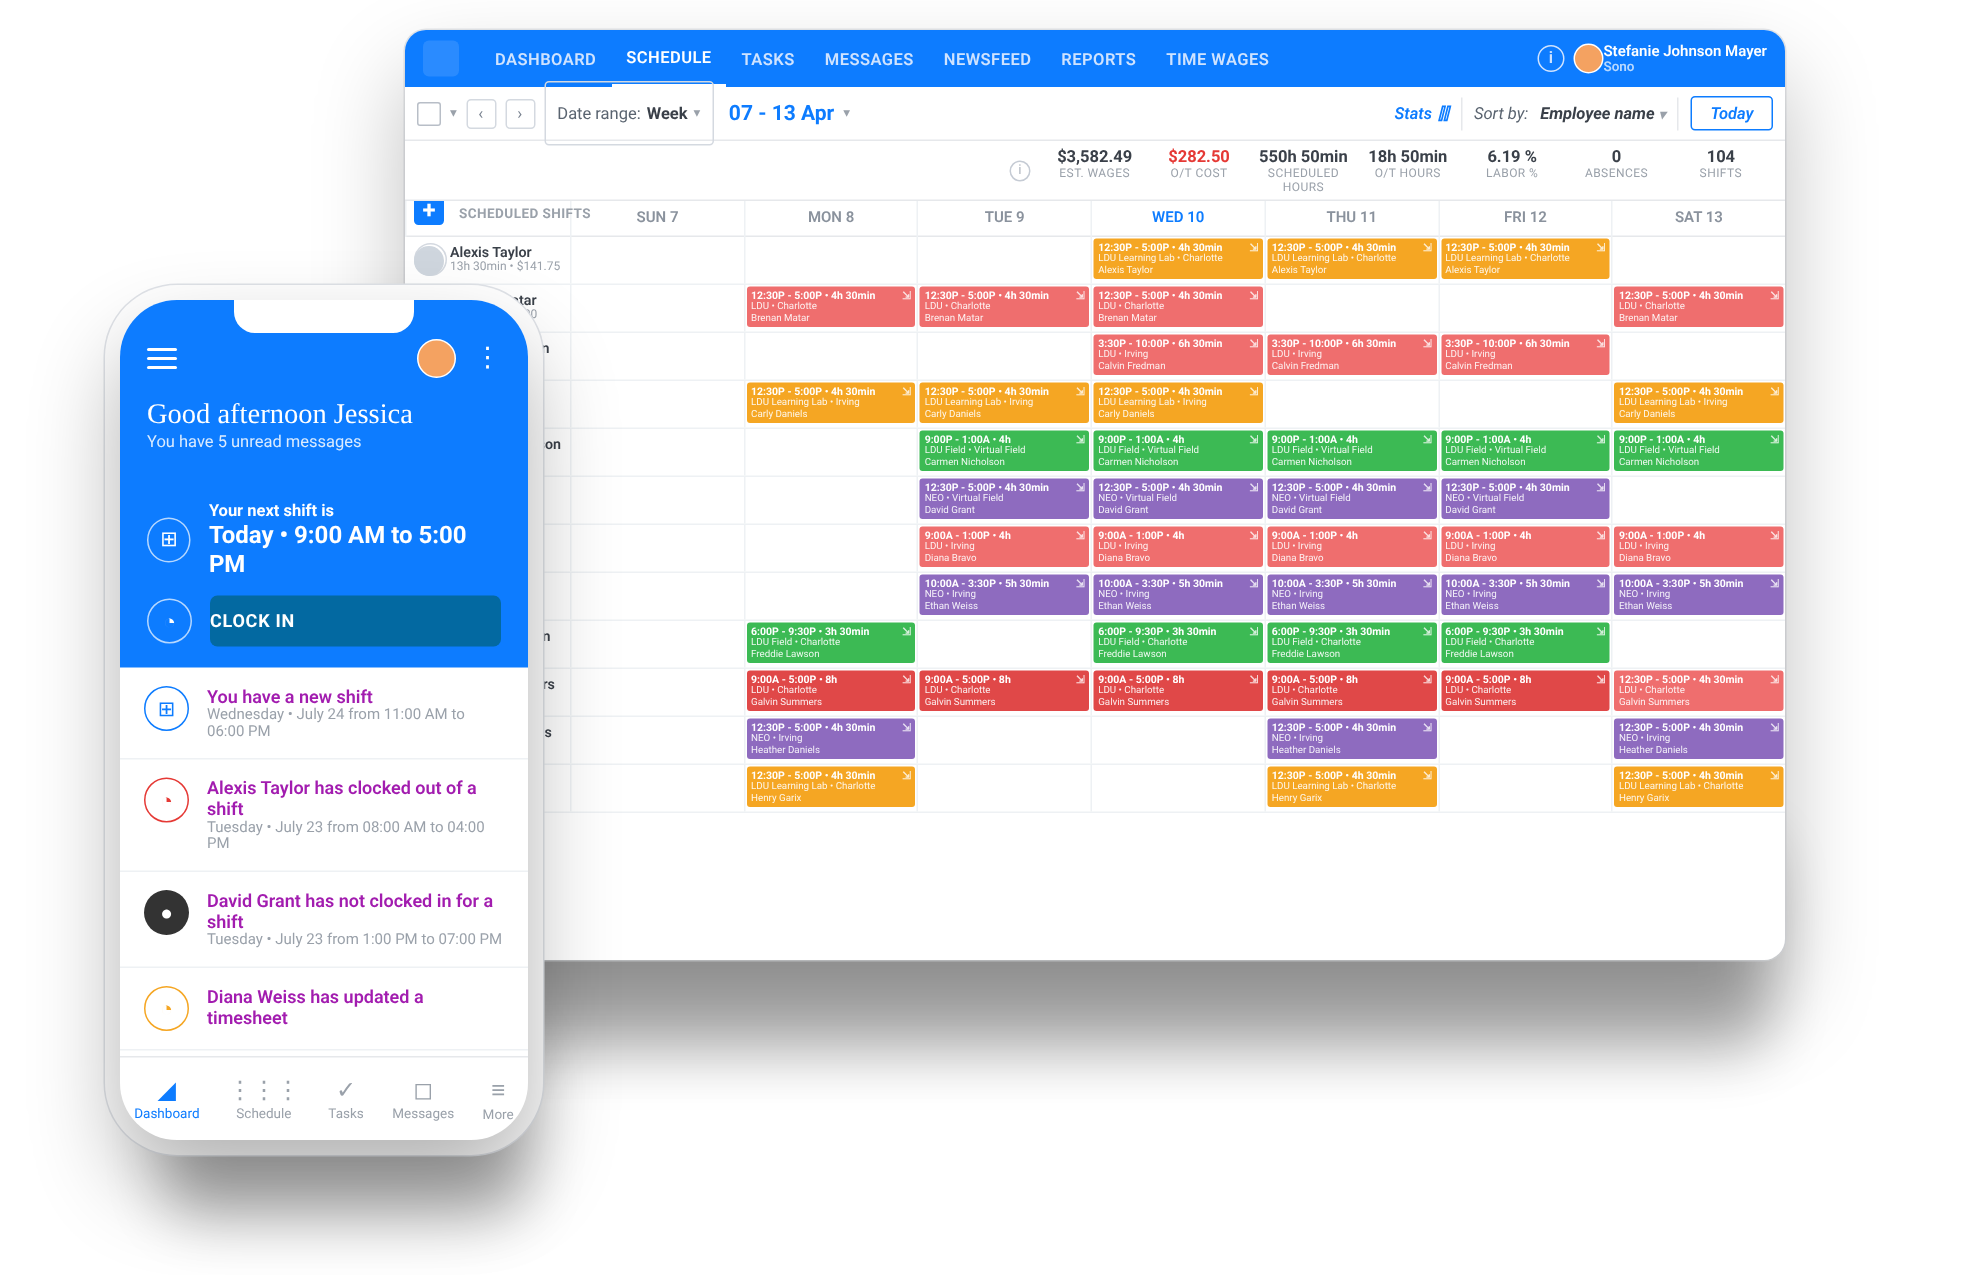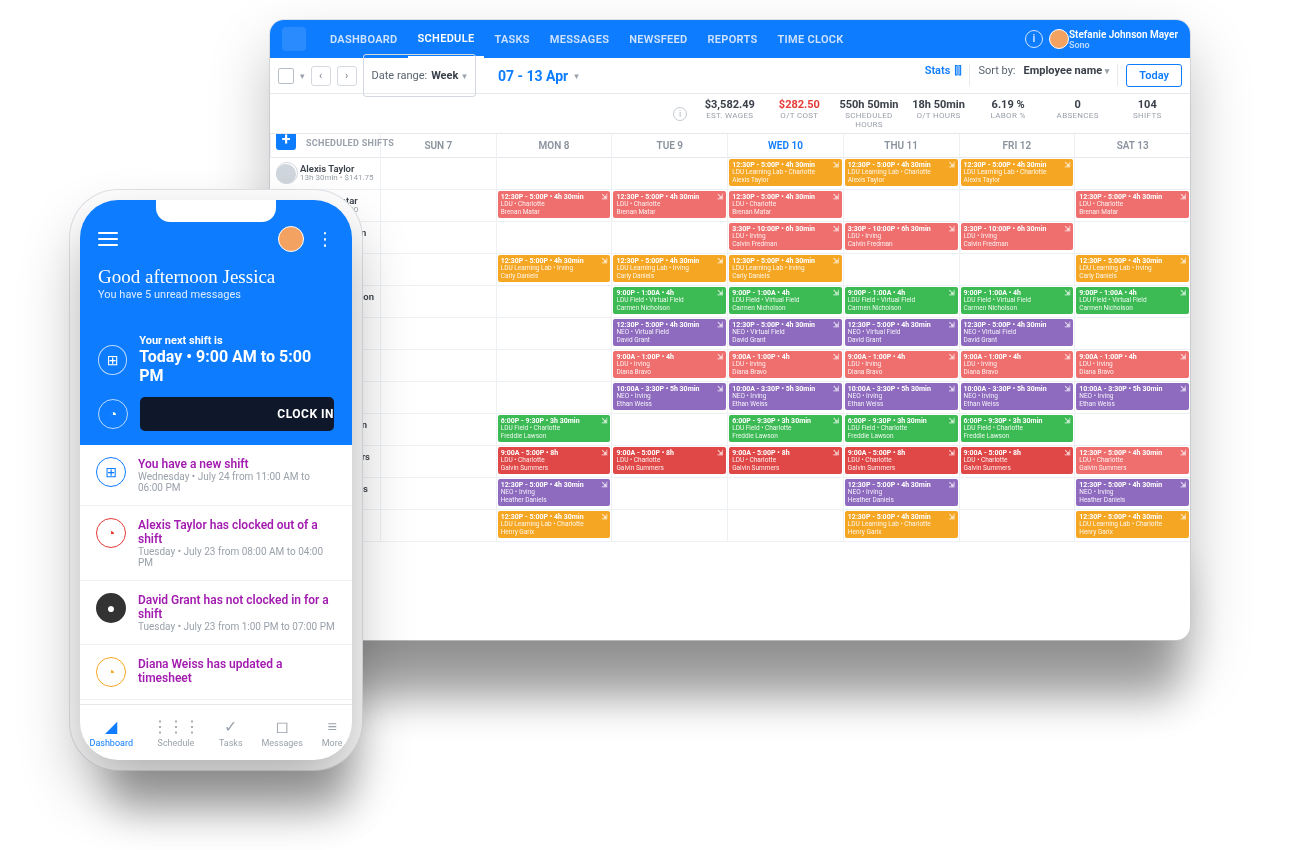--- a/index.html
+++ b/index.html
@@ -22,22 +22,22 @@
   .nav-user { display:flex; align-items:center; gap:0; color:#fff; font-size:10px; }
   .avatar-mini { width:20px; height:20px; border-radius:50%; background:#f4a261 center/cover; border:1px solid #fff;}
   .info-ico { width:18px;height:18px;border:1.5px solid #cfe3ff;border-radius:50%;color:#cfe3ff;font-size:11px;text-align:center;line-height:15px;}
 
   .toolbar {
     height: 36px; border-bottom:1px solid #e6e8eb; display:flex; align-items:center; padding:0 8px; gap:6px; font-size:11px; color:#5a6470;
   }
   .tb-check { width:16px;height:16px;border:1px solid #b8bec7;border-radius:2px;}
   .tb-nav { width:20px;height:20px;border:1px solid #d4d9e0;border-radius:3px;text-align:center;line-height:18px;color:#7a8390;cursor:pointer;}
   .tb-sel { border:1px solid #d4d9e0;border-radius:3px;padding:14px 8px;display:flex;align-items:center;gap:4px;}
-  .tb-date { color:#0d7cff; font-weight:700; font-size:14px; margin-left:16px;}
-  .tb-right { margin-left:auto; display:flex; align-items:flex-start; gap:8px;}
+  .tb-date { color:#0d7cff; font-weight:700; font-size:14px; margin-left:4px;}
+  .tb-right { margin-left:auto; display:flex; align-items:center; gap:8px;font-style:italic;}
   .tb-btn { border:1px solid #0d7cff;color:#0d7cff;border-radius:3px;padding:4px 12px;font-weight:600;cursor:pointer;}
   .tb-stats { color:#0d7cff; font-weight:600; display:flex;align-items:center;gap:4px;}
   .sep { width:1px;height:22px;background:#e6e8eb;}
 
   .metrics { height:40px; border-bottom:1px solid #e6e8eb; display:flex; align-items:center; padding:0 8px 0 0;}
   .metrics-space { flex: 0 0 425px; display:flex; align-items:center; justify-content:flex-end; padding-right:8px; color:#b0b7c0;}
   .metric { flex:1; text-align:center;}
   .metric .v { font-weight:700; font-size:11px; color:#3a4049;}
   .metric .v.red { color:#e53935;}
   .metric .l { font-size:8px; color:#9aa1aa; text-transform:uppercase; letter-spacing:.3px;}
@@ -86,21 +86,21 @@
   .p-top-right{display:flex;align-items:center;gap:12px;}
   .p-av{width:26px;height:26px;border-radius:50%;background:#f4a261;border:1px solid #fff;}
   .dots{font-size:18px;line-height:1;}
   .p-greet{font-size:19px;font-weight:400;font-family:Liberation Serif, serif;}
   .p-unread{font-size:11px;opacity:.85;margin-bottom:33px;}
   .p-next{display:flex;align-items:center;gap:12px;margin-bottom:12px;}
   .p-ico-round{width:30px;height:30px;border:1.5px solid rgba(255,255,255,.7);border-radius:50%;display:flex;align-items:center;justify-content:center;font-size:14px;}
   .p-next-txt .a{font-size:11px;font-weight:700;}
   .p-next-txt .b{font-size:16px;font-weight:700;}
   .p-clockrow{display:flex;align-items:center;gap:12px;}
-  .p-clockin{flex:1;background:#0f172a;border-radius:5px;text-align:right;padding:10px 0;font-size:12px;font-weight:700;letter-spacing:.5px;}
+  .p-clockin{flex:1;background:#0369a1;border-radius:5px;text-align:left;padding:10px 0;font-size:12px;font-weight:700;letter-spacing:.5px;}
 
   .feed{flex:1;overflow:auto;background:#fff;}
   .feed-item{display:flex;gap:12px;padding:12px 16px;border-bottom:1px solid #eef1f4;}
   .fi-icon{width:30px;height:30px;border-radius:50%;border:1.5px solid;display:flex;align-items:center;justify-content:center;flex-shrink:0;font-size:14px;}
   .fi-text .t{font-size:12px;font-weight:600;color:#a21caf;}
   .fi-text .s{font-size:10px;color:#9aa1aa;}
 
   .tabbar{height:56px;border-top:1px solid #e6e8eb;display:flex;justify-content:space-around;align-items:center;}
   .tab{display:flex;flex-direction:column;align-items:center;gap:2px;font-size:9px;color:#9aa1aa;}
   .tab.active{color:#0d7cff;}
@@ -118,21 +118,21 @@
 <div class="laptop">
   <div class="topnav">
     <div class="nav-logo"></div>
     <div id="nav-items" style="display: flex;">
         <div class="nav-item">DASHBOARD</div>
         <div class="nav-item active">SCHEDULE</div>
         <div class="nav-item">TASKS</div>
         <div class="nav-item">MESSAGES</div>
         <div class="nav-item">NEWSFEED</div>
         <div class="nav-item">REPORTS</div>
-        <div class="nav-item">TIME CLOCK</div>
+        <div class="nav-item">TIME WAGES</div>
       </div>
     <div class="nav-spacer"></div>
     <div class="info-ico">i</div>
     <div class="nav-user">
       <div class="avatar-mini"></div>
       <div>
         <div style="font-weight:600">Stefanie Johnson Mayer</div>
         <div style="opacity:.7;font-size:9px">Sono</div>
       </div>
     </div>

